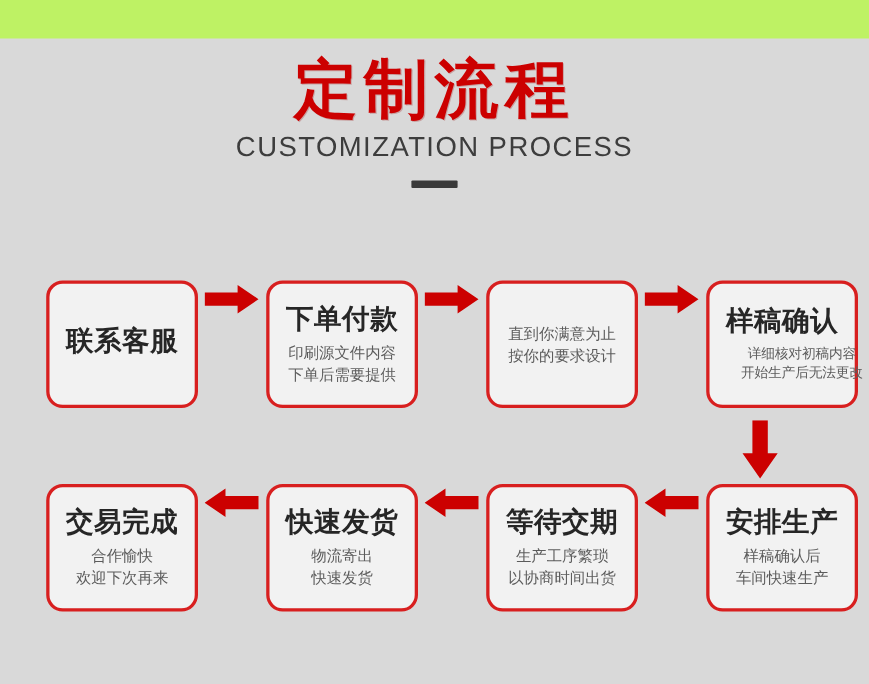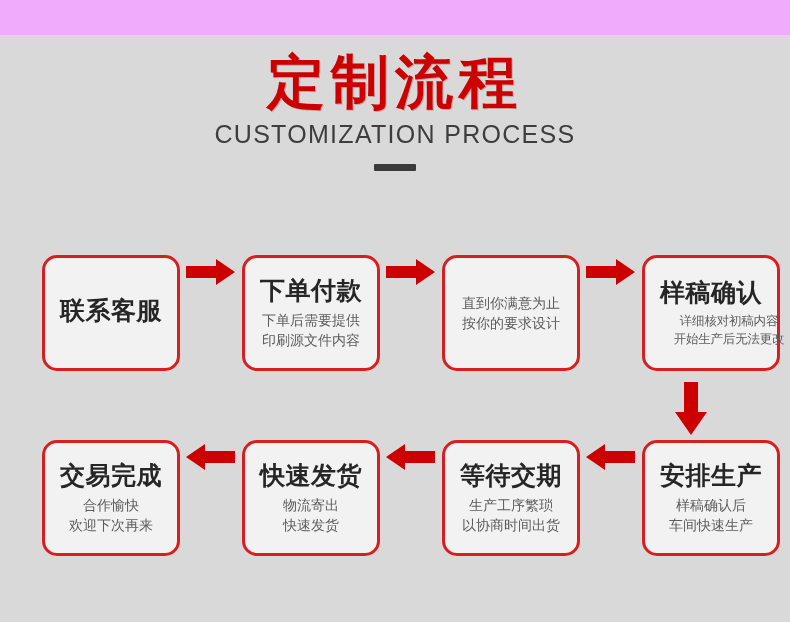--- a/index.html
+++ b/index.html
@@ -10,21 +10,21 @@
     width: 790px;
     height: 622px;
     background: #ffffff;
     font-family: "Liberation Sans", "DejaVu Sans", sans-serif;
     overflow: hidden;
   }
   #page {
     position: relative;
     width: 790px;
     height: 622px;
-    background: #f0abfc;
+    background: #bef264;
   }
   .gray-canvas {
     position: absolute;
     left: 0;
     top: 35px;
     width: 790px;
     height: 587px;
     background: #d9d9d9;
   }
 
@@ -163,22 +163,22 @@
 
       <div class="arrow-h">
         <svg width="50" height="30" viewBox="0 0 50 30" aria-hidden="true">
           <path d="M0,9 L30,9 L30,2 L49,15 L30,28 L30,21 L0,21 Z" fill="#cc0000"></path>
         </svg>
       </div>
 
       <div class="step-box">
         <div class="step-title">下单付款</div>
         <div class="step-lines">
+          <div class="step-line">印刷源文件内容</div>
           <div class="step-line">下单后需要提供</div>
-          <div class="step-line">印刷源文件内容</div>
         </div>
       </div>
 
       <div class="arrow-h">
         <svg width="50" height="30" viewBox="0 0 50 30" aria-hidden="true">
           <path d="M0,9 L30,9 L30,2 L49,15 L30,28 L30,21 L0,21 Z" fill="#cc0000"></path>
         </svg>
       </div>
 
       <div class="step-box">

